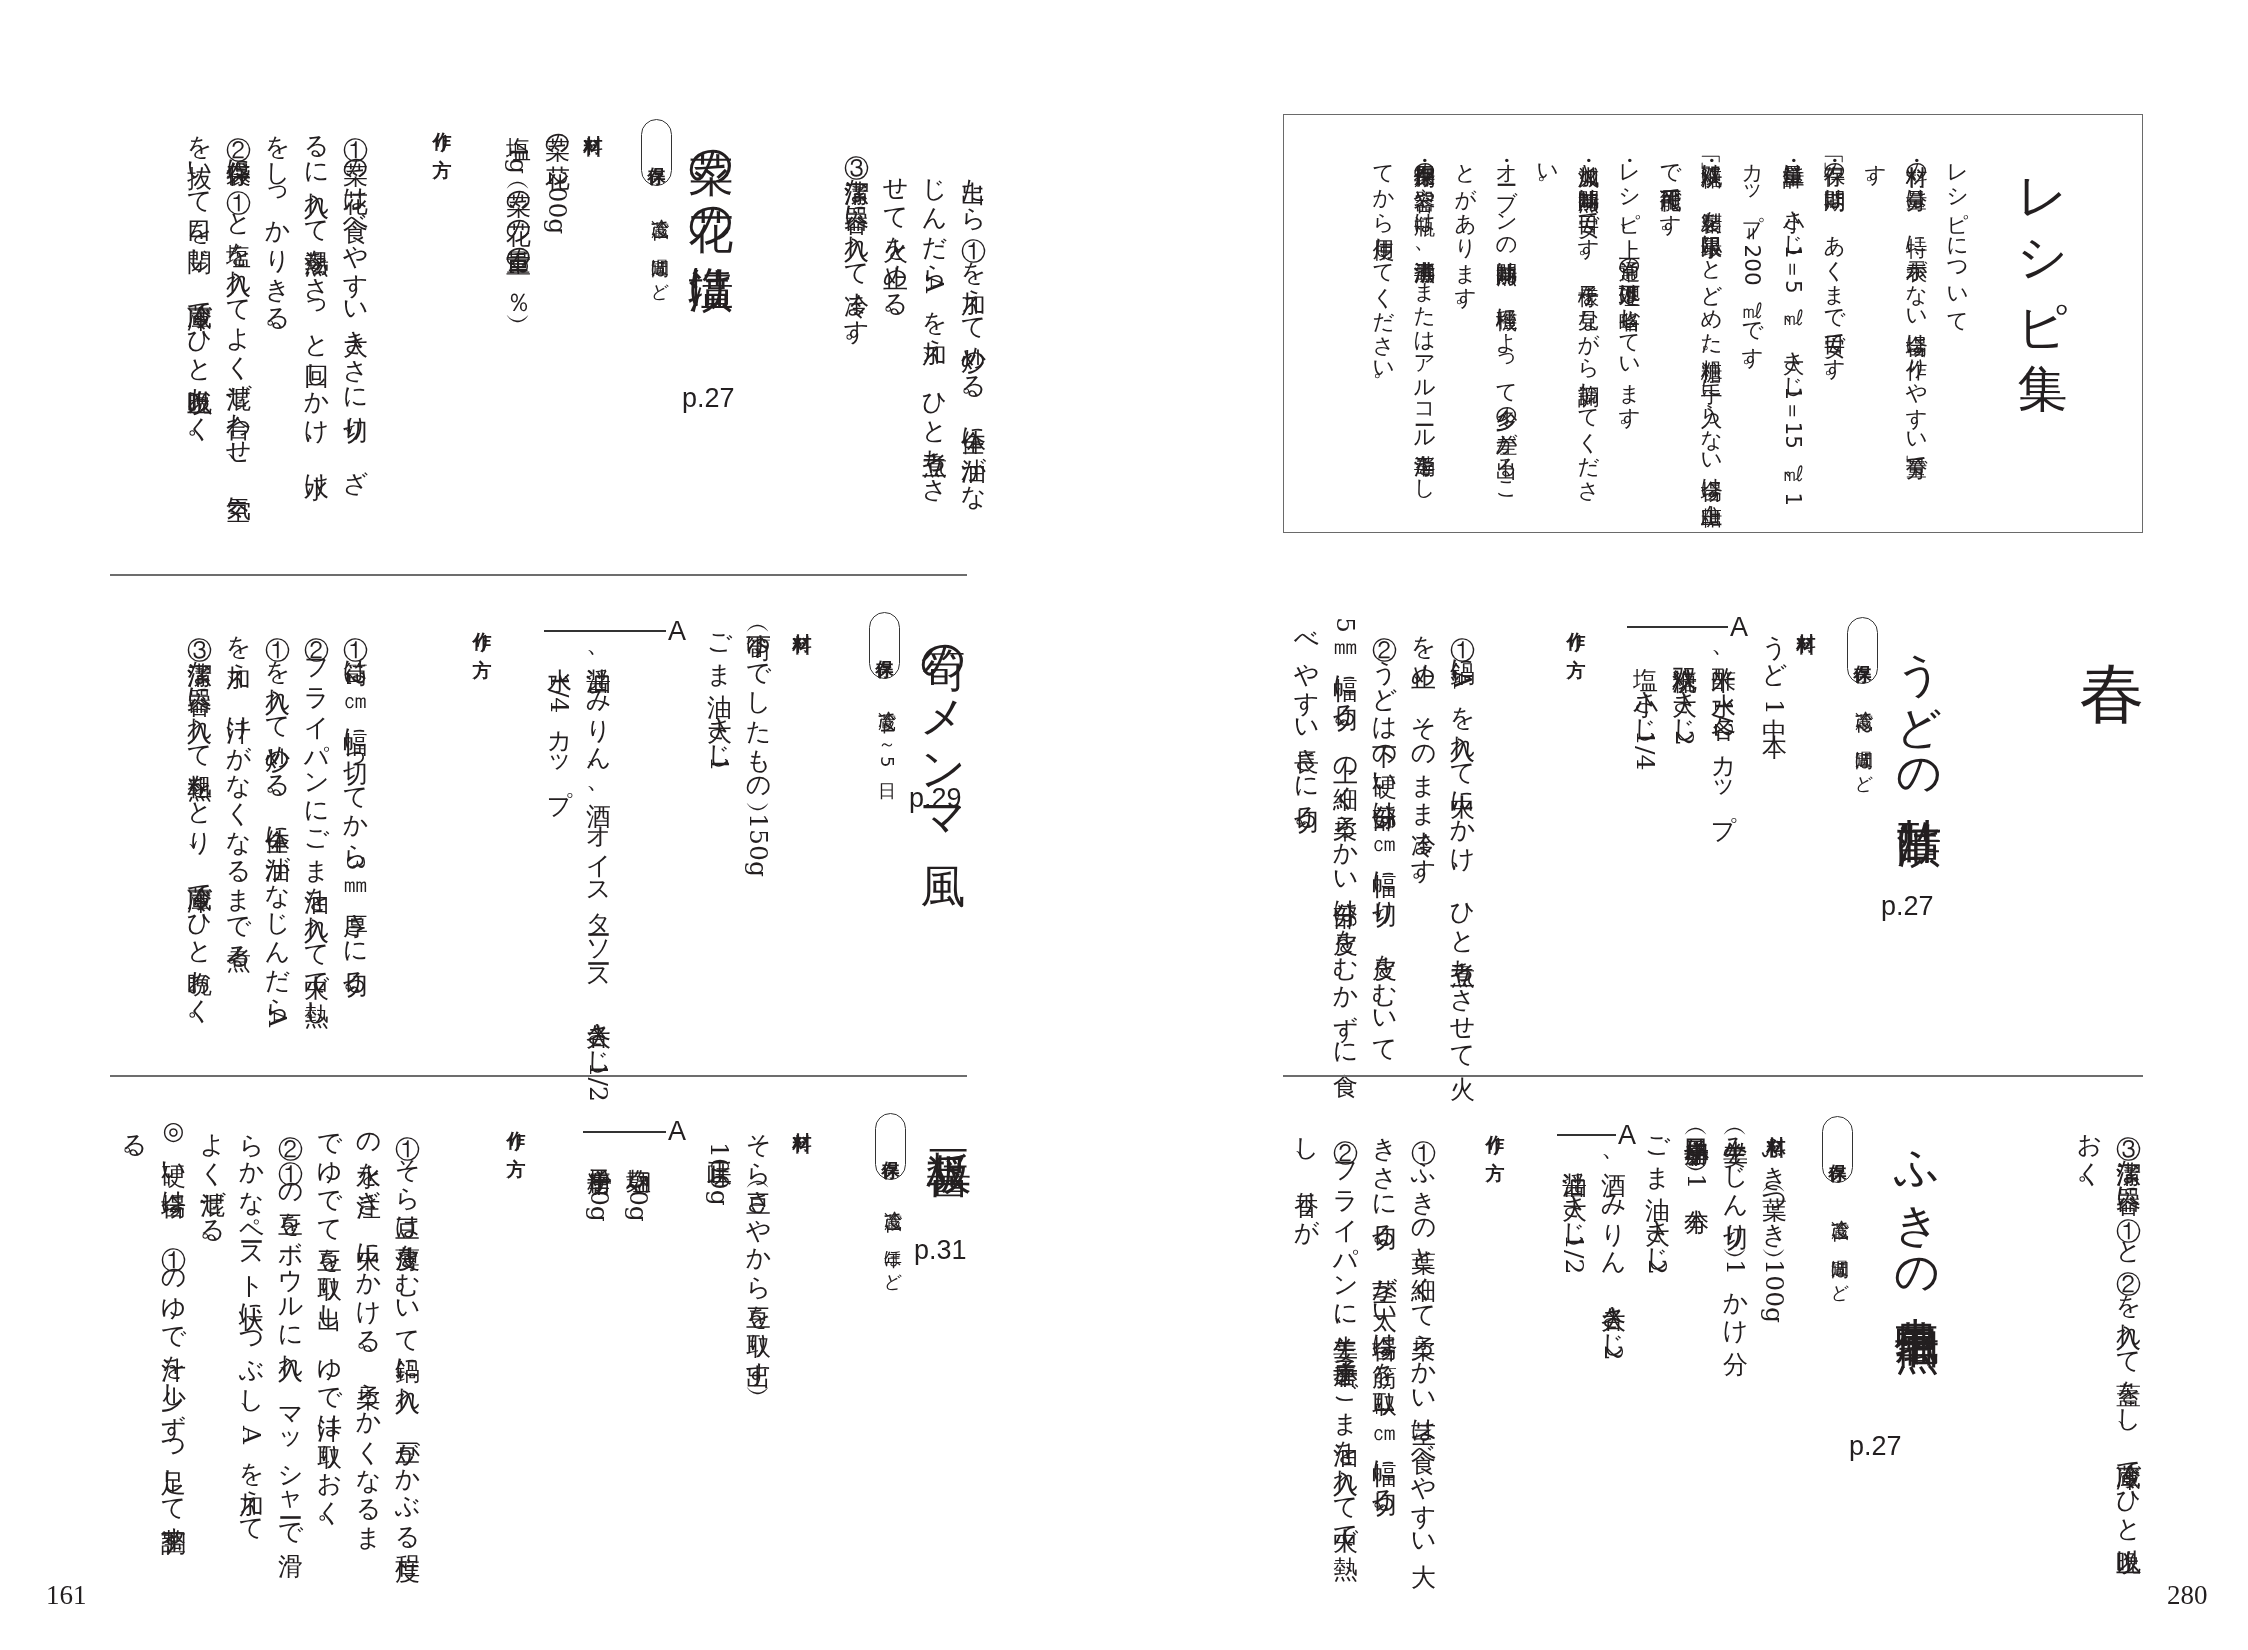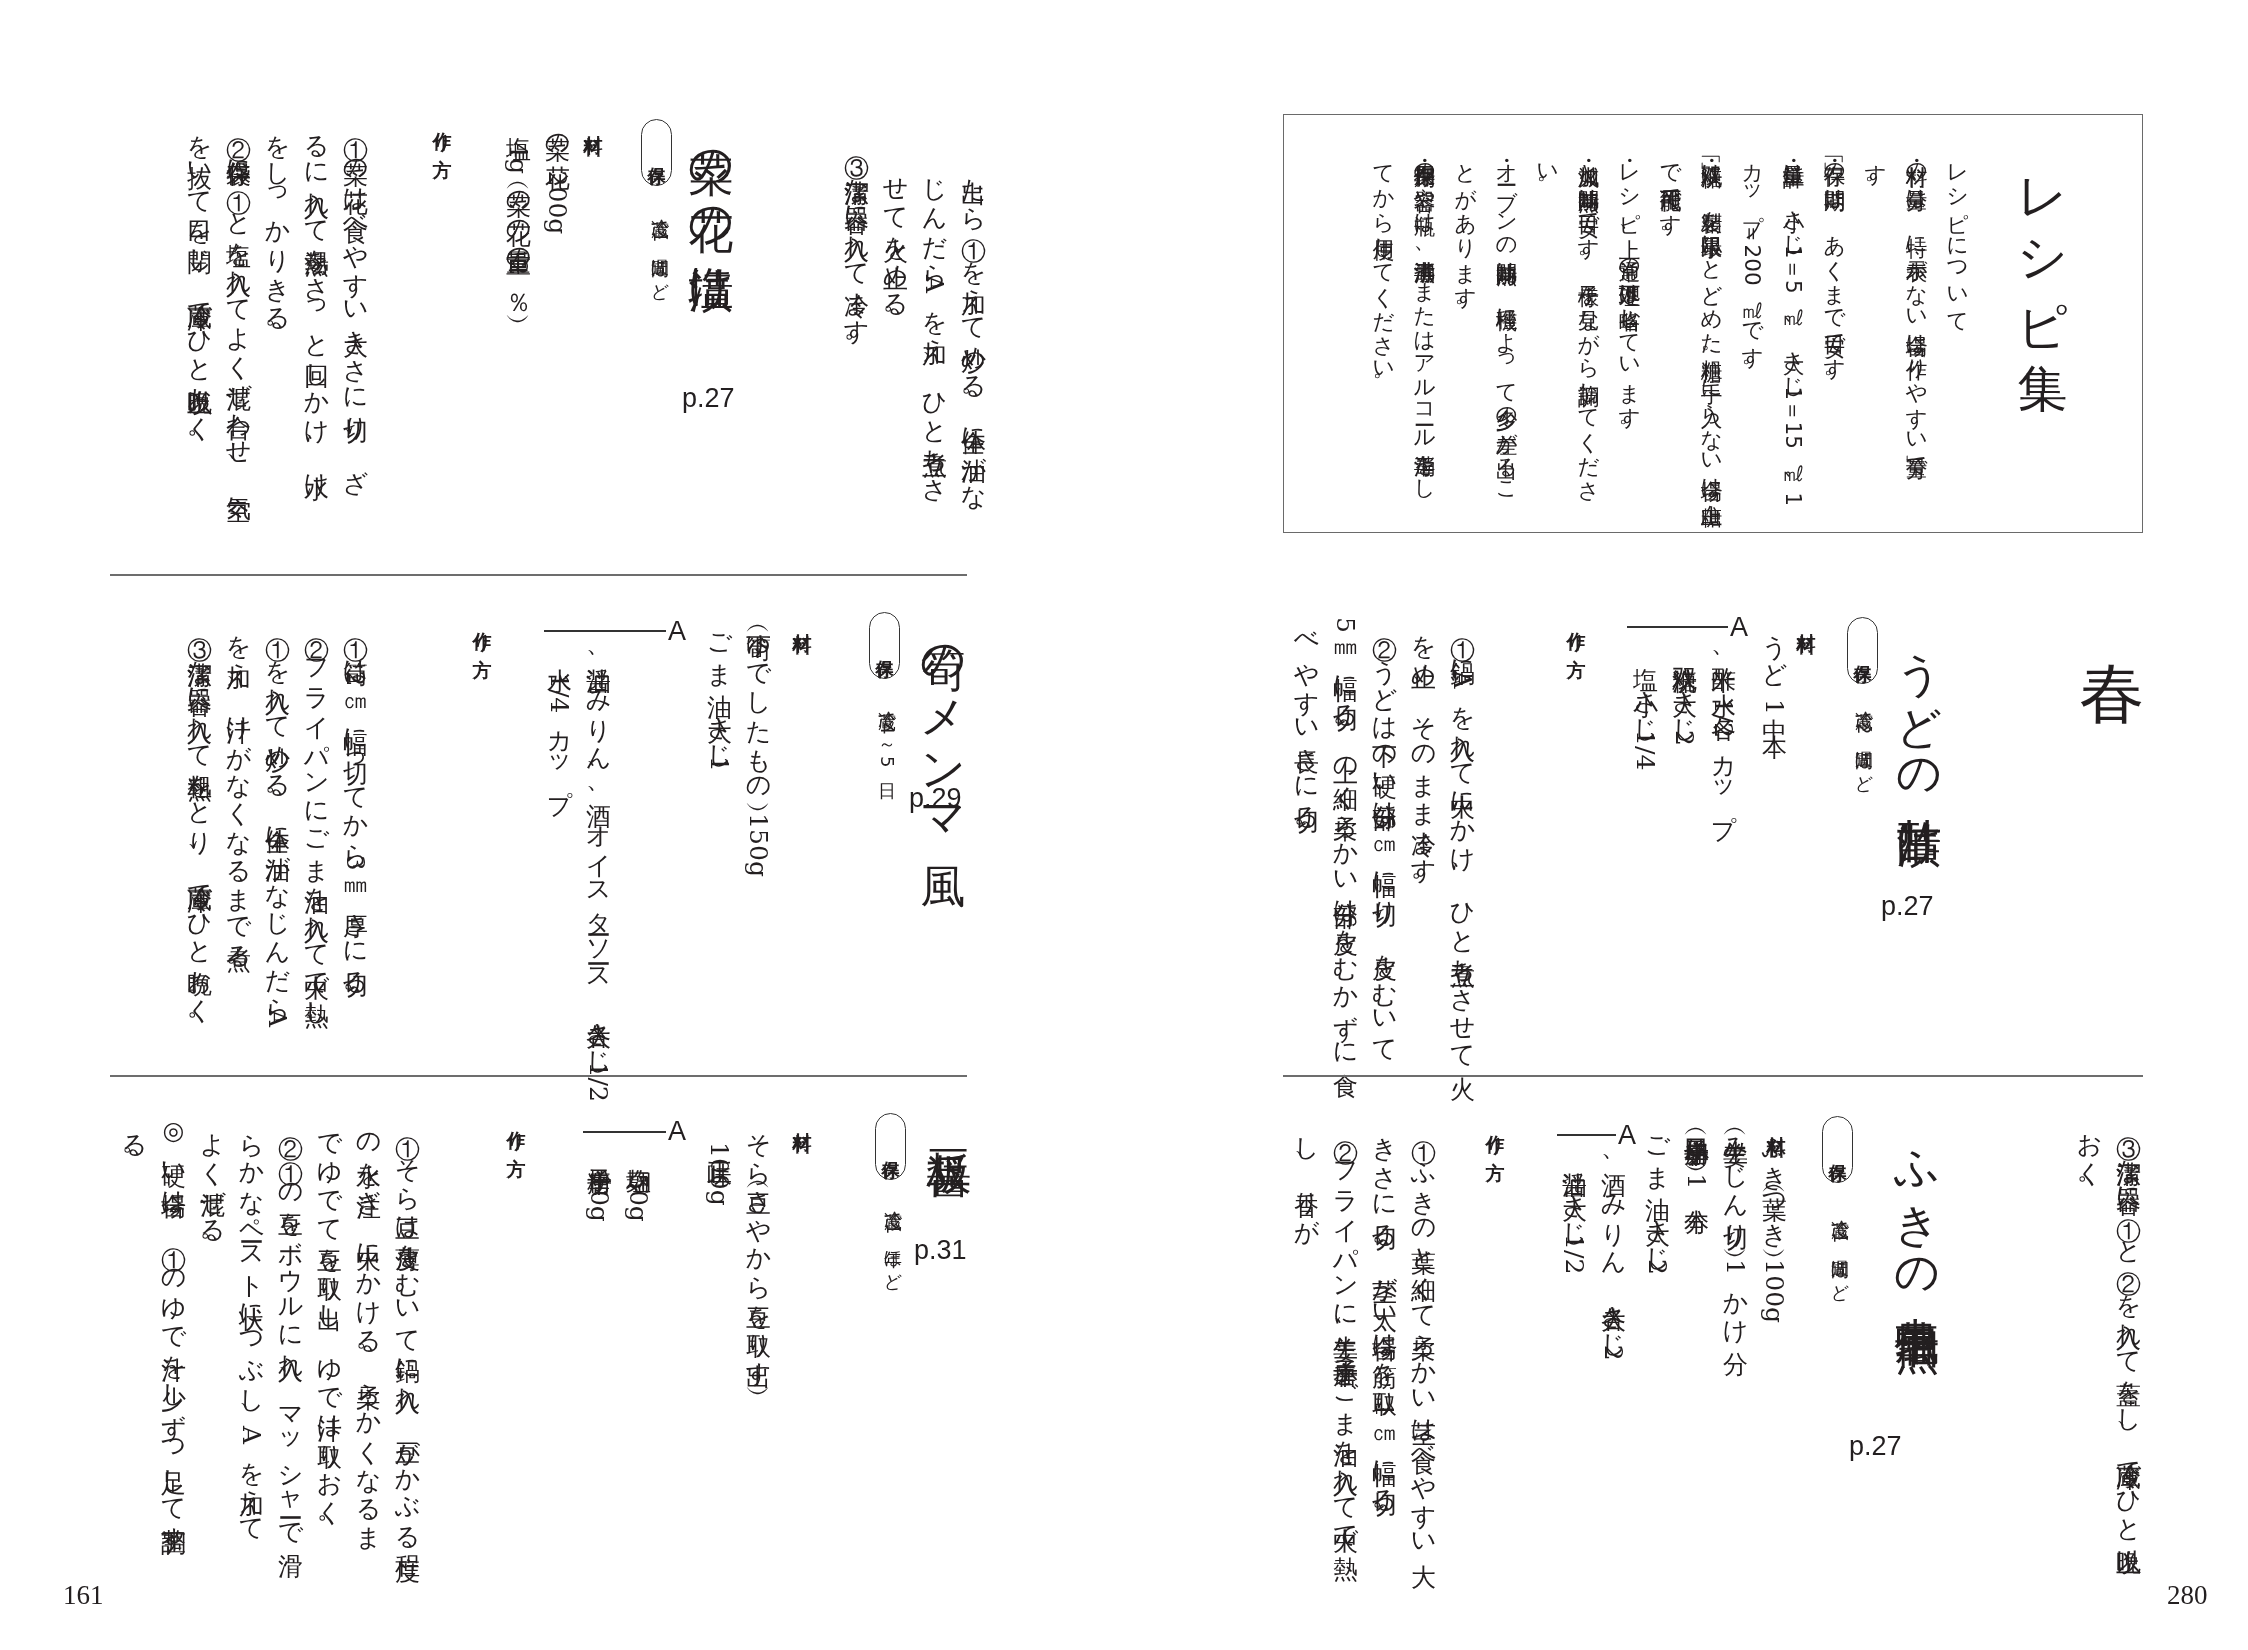--- a/index.html
+++ b/index.html
@@ -178,14 +178,14 @@
     <p>粉唐辛子　10g</p>
   </div>
   <div class="label vt" style="left:504px;top:1116px;">作り方</div>
   <div class="steps vt" style="left:115px;top:1116px;height:423px;">
     <p>①そら豆は薄皮をむいて鍋に入れ、豆がかぶる程度の水を注ぎ、中火にかける。柔らかくなるまでゆでて豆を取り出し、ゆで汁は取りおく。</p>
     <p>②①の豆をボウルに入れ、マッシャーで滑らかなペースト状につぶし、Aを加えてよく混ぜる。</p>
     <p>◎硬い場合は、①のゆで汁を少しずつ足して調整する。</p>
   </div>
 </div>
 
-<div class="pagenum" style="left:63px;">161</div>
+<div class="pagenum" style="left:46px;">161</div>
 
 
 </body></html>

